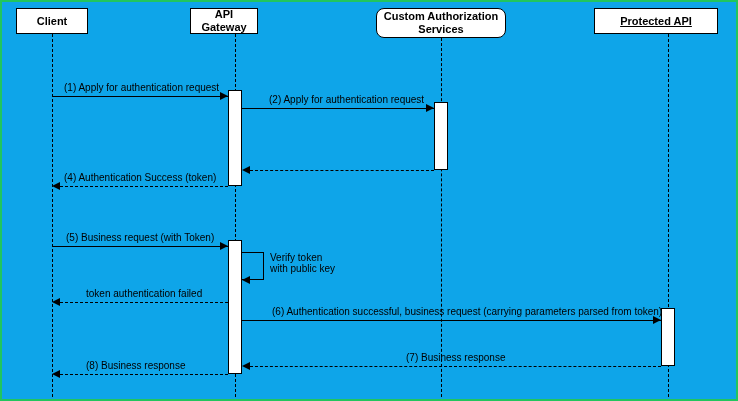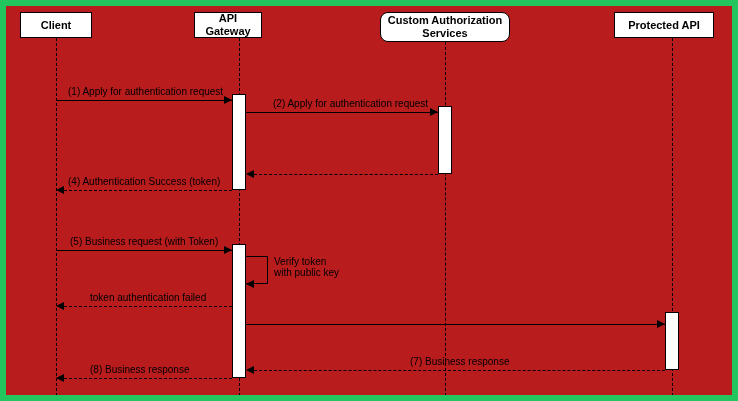--- a/index.html
+++ b/index.html
@@ -4,24 +4,24 @@
 <style>
   html, body {
     margin: 0;
     padding: 0;
     background: #ffffff;
   }
   #canvas {
     position: relative;
     width: 738px;
     height: 401px;
-    background: #b91c1c;
+    background: #0ea5e9;
     font-family: "Liberation Sans", sans-serif;
     overflow: hidden;
-    border: 6px solid #22c55e;
+    border: 2px solid #22c55e;
     box-sizing: border-box;
   }
   .lifeline-head {
     position: absolute;
     border: 1px solid #000000;
     background: #ffffff;
     box-sizing: border-box;
     display: flex;
     align-items: center;
     justify-content: center;
@@ -97,21 +97,21 @@
 
   <div class="lifeline-head" style="left:188px; top:6px; width:68px; height:26px;">
     <span>API Gateway</span>
   </div>
 
   <div class="lifeline-head" style="left:374px; top:6px; width:130px; height:30px; white-space:pre-line;border-radius:8px;">
     <span>Custom Authorization
 Services</span>
   </div>
 
-  <div class="lifeline-head" style="left:608px; top:6px; width:100px; height:26px;">
+  <div class="lifeline-head" style="left:592px; top:6px; width:124px; height:26px;text-decoration:underline;">
     <span>Protected API</span>
   </div>
 
   <div class="lifeline-line" style="left:50px; top:32px; height:363px;"></div>
   <div class="lifeline-line" style="left:233px; top:32px; height:363px;"></div>
   <div class="lifeline-line" style="left:439px; top:36px; height:359px;"></div>
   <div class="lifeline-line" style="left:666px; top:32px; height:363px;"></div>
 
   <div class="activation" style="left:226px; top:88px; width:14px; height:96px;"></div>
   <div class="activation" style="left:432px; top:100px; width:14px; height:68px;"></div>
@@ -142,20 +142,21 @@
   <div class="arrowhead left" style="left:240px; top:274px;"></div>
   <div class="msg-label" style="left:268px; top:250px; white-space:pre-line;">Verify token
 with public key</div>
 
   <div class="msg dashed" style="left:58px; top:300px; width:168px;"></div>
   <div class="arrowhead left" style="left:50px; top:296px;"></div>
   <div class="msg-label" style="left:84px; top:286px;">token authentication failed</div>
 
   <div class="msg" style="left:240px; top:318px; width:419px;"></div>
   <div class="arrowhead right" style="left:651px; top:314px;"></div>
+  <div class="msg-label" style="left:270px; top:304px;">(6) Authentication successful, business request (carrying parameters parsed from token)</div>
 
   <div class="msg dashed" style="left:248px; top:364px; width:411px;"></div>
   <div class="arrowhead left" style="left:240px; top:360px;"></div>
   <div class="msg-label" style="left:404px; top:350px;">(7) Business response</div>
 
   <div class="msg dashed" style="left:58px; top:372px; width:168px;"></div>
   <div class="arrowhead left" style="left:50px; top:368px;"></div>
   <div class="msg-label" style="left:84px; top:358px;">(8) Business response</div>
 
 </div>

